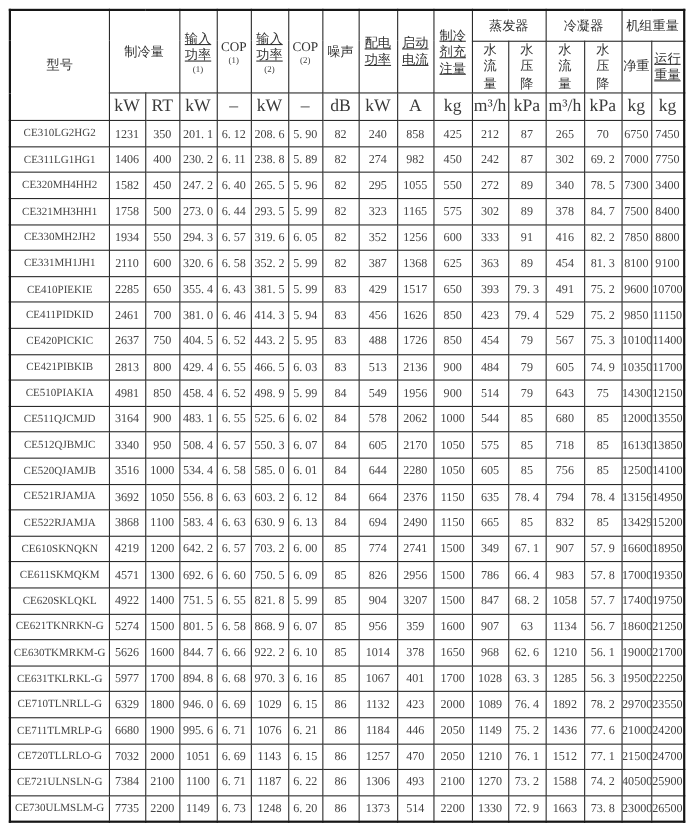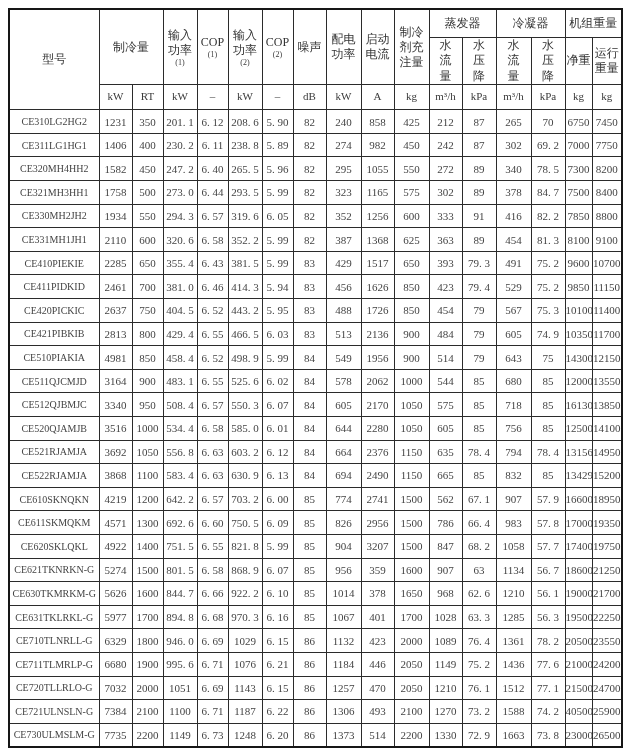--- a/index.html
+++ b/index.html
@@ -16,26 +16,26 @@
   table.spec th, table.spec td{
     border:1px solid #2b2b2b;
     text-align:center;vertical-align:middle;
     padding:0;overflow:hidden;
     font-weight:normal;
   }
   thead th{font-size:12px;color:#333333;line-height:1.25;}
   tr.hr1{height:28px;}
   tr.hr2{height:44px;}
   tr.hr3{height:25px;}
-  tr.hr3 th{font-size:11px;color:#3a3a3a;}
+  tr.hr3 th{font-size:16px;color:#3a3a3a;}
   tbody tr{height:23.6px;}
   tbody td{font-size:11px;color:#444444;white-space:nowrap;}
   tbody td.model{font-size:10px;letter-spacing:0;}
   .v1{display:inline-block;width:1.06em;word-break:break-all;line-height:1.3;}
-  .v2{display:inline-block;width:2.12em;word-break:break-all;line-height:1.25;}
+  .v2{display:inline-block;width:2.12em;word-break:break-all;line-height:1.25;text-decoration:underline;}
   .sup{display:block;font-size:8px;line-height:1;margin-top:1px;color:#3a3a3a;}
 </style>
 </head>
 <body>
 
 <div class="page">
   <table class="spec">
     <colgroup>
       <col style="width:90px">
         <col style="width:33px">
@@ -147,21 +147,21 @@
           <td>5. 96</td>
           <td>82</td>
           <td>295</td>
           <td>1055</td>
           <td>550</td>
           <td>272</td>
           <td>89</td>
           <td>340</td>
           <td>78. 5</td>
           <td>7300</td>
-          <td>8200</td>
+          <td>3400</td>
         </tr>
         <tr>
           <td class="model">CE321MH3HH1</td>
           <td>1758</td>
           <td>500</td>
           <td>273. 0</td>
           <td>6. 44</td>
           <td>293. 5</td>
           <td>5. 99</td>
           <td>82</td>
@@ -408,21 +408,21 @@
           <td>4219</td>
           <td>1200</td>
           <td>642. 2</td>
           <td>6. 57</td>
           <td>703. 2</td>
           <td>6. 00</td>
           <td>85</td>
           <td>774</td>
           <td>2741</td>
           <td>1500</td>
-          <td>562</td>
+          <td>349</td>
           <td>67. 1</td>
           <td>907</td>
           <td>57. 9</td>
           <td>16600</td>
           <td>18950</td>
         </tr>
         <tr>
           <td class="model">CE611SKMQKM</td>
           <td>4571</td>
           <td>1300</td>
@@ -524,23 +524,23 @@
           <td>946. 0</td>
           <td>6. 69</td>
           <td>1029</td>
           <td>6. 15</td>
           <td>86</td>
           <td>1132</td>
           <td>423</td>
           <td>2000</td>
           <td>1089</td>
           <td>76. 4</td>
-          <td>1361</td>
+          <td>1892</td>
           <td>78. 2</td>
-          <td>20500</td>
+          <td>29700</td>
           <td>23550</td>
         </tr>
         <tr>
           <td class="model">CE711TLMRLP-G</td>
           <td>6680</td>
           <td>1900</td>
           <td>995. 6</td>
           <td>6. 71</td>
           <td>1076</td>
           <td>6. 21</td>

